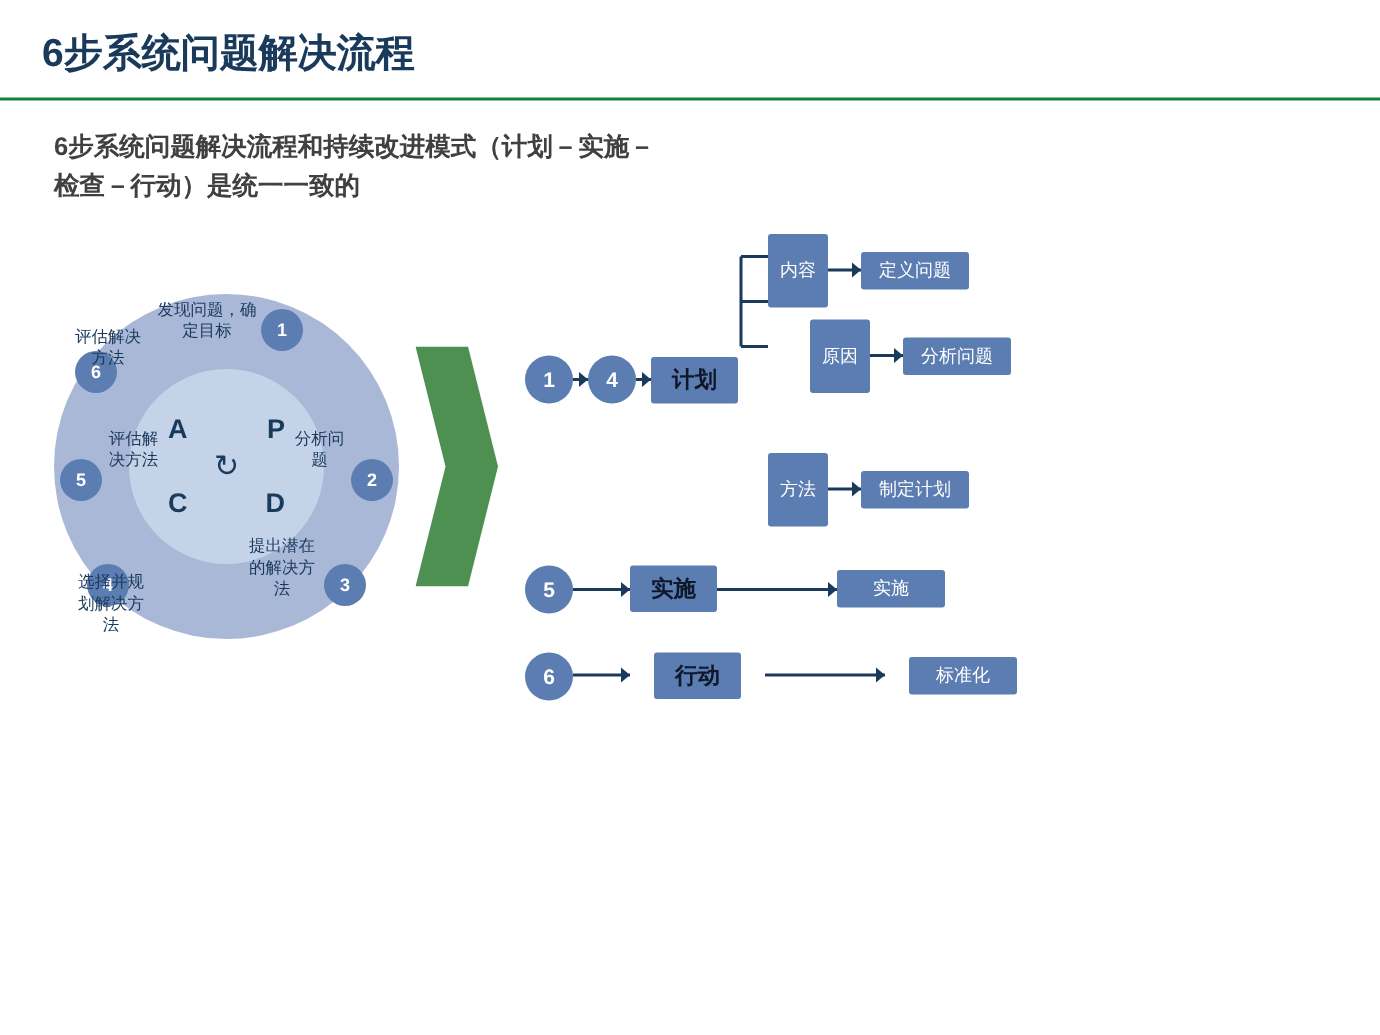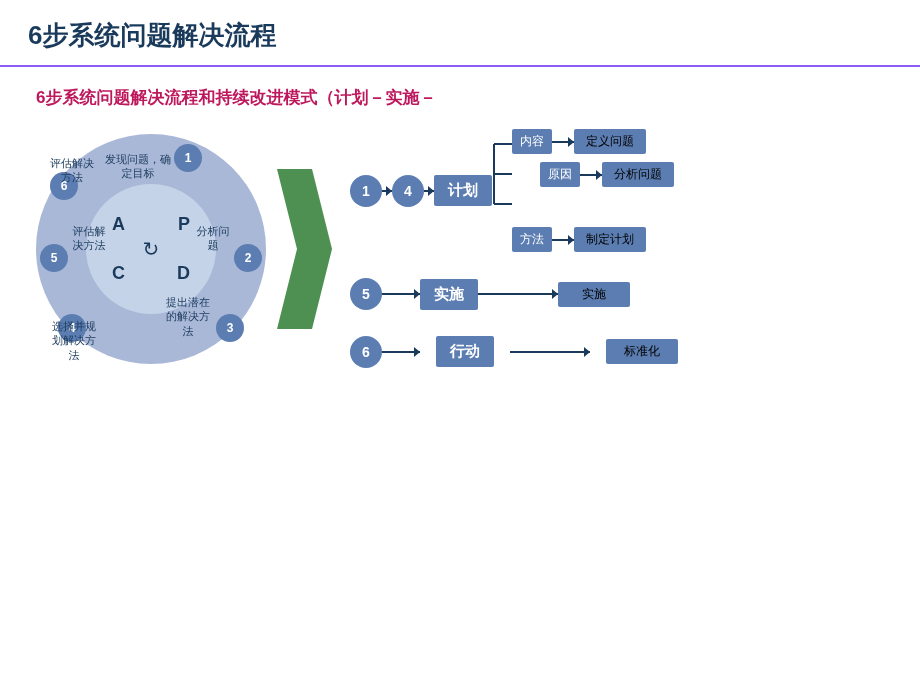--- a/index.html
+++ b/index.html
@@ -5,33 +5,33 @@
     * { box-sizing: border-box; margin: 0; padding: 0; }
     body {
       width: 920px;
       height: 690px;
       background: #fff;
       font-family: "Microsoft YaHei", SimHei, Arial, sans-serif;
       overflow: hidden;
     }
     .header {
       padding: 18px 28px 12px 28px;
-      border-bottom: 2px solid #8b5cf6;
+      border-bottom: 2px solid #15803d;
     }
     .header-title {
       font-size: 26px;
       font-weight: bold;
       color: #1a3a5c;
     }
     .content {
       padding: 18px 36px;
     }
     .subtitle {
       font-size: 17px;
-      color: #be185d;
+      color: #404040;
       font-weight: bold;
       line-height: 1.55;
       margin-bottom: 18px;
     }
     .main-area {
       display: flex;
       flex-direction: row;
       align-items: center;
       gap: 0px;
       margin-top: 10px;
@@ -128,73 +128,74 @@
     .arrow-line::after {
       content: '';
       position: absolute;
       right: -5px;
       top: -4px;
       border: 5px solid transparent;
       border-left: 6px solid #1a3a5c;
     }
     .flow-box {
       background: #5b7db1;
-      color: #ffffff;
+      color: #0f172a;
       font-size: 15px;
       font-weight: bold;
       padding: 6px 14px;
       min-width: 58px;
       text-align: center;
       border-radius: 2px;
     }
     .sub-label-box {
       background: #5b7db1;
       color: white;
       font-size: 12px;
-      padding: 4px 8px;
+      padding: 16px 8px;
       min-width: 40px;
       border-radius: 2px;
     }
     .sub-arrow {
       width: 22px;
       height: 2px;
       background: #1a3a5c;
       position: relative;
       flex-shrink: 0;
     }
     .sub-arrow::after {
       content: '';
       position: absolute;
       right: -5px;
       top: -4px;
       border: 5px solid transparent;
       border-left: 6px solid #1a3a5c;
     }
     .sub-result-box {
       background: #5b7db1;
-      color: #000000;
+      color: #ffffff;
       font-size: 12px;
       padding: 4px 12px;
       min-width: 72px;
       text-align: center;
       border-radius: 2px;
     }
   </style>
 </head>
 <body>
 
 <div class="header">
   <div class="header-title">
     <span>6步系统问题解决流程</span>
   </div>
 </div>
 
 <div class="content">
   <div class="subtitle">
     <div>6步系统问题解决流程和持续改进模式（计划－实施－</div>
+    <div>检查－行动）是统一一致的</div>
   </div>
 
   <div class="main-area">
 
     <div class="circle-container">
 
       <div class="circle-outer"></div>
 
       <div style="position:absolute;top:50px;left:50px;width:130px;height:130px;border-radius:50%;background:#c5d3e8;display:flex;align-items:center;justify-content:center;">
 
@@ -202,21 +203,21 @@
           <span class="pdca-quadrant pdca-p">P</span>
           <span class="pdca-quadrant pdca-d">D</span>
           <span class="pdca-quadrant pdca-c">C</span>
           <span class="pdca-quadrant pdca-a">A</span>
 
           <div style="position:absolute;top:50%;left:50%;transform:translate(-50%,-50%);font-size:20px;color:#1a3a5c;">↻</div>
         </div>
       </div>
 
       <div class="step-bubble" style="top:10px;left:138px;">1</div>
-      <div class="step-label" style="top:18px;left:68px;width:68px;">发现问题，确定目标</div>
+      <div class="step-label" style="top:4px;left:68px;width:68px;">发现问题，确定目标</div>
 
       <div class="step-bubble" style="top:110px;right:4px;">2</div>
       <div class="step-label" style="top:90px;right:34px;width:38px;">分析问题</div>
 
       <div class="step-bubble" style="bottom:22px;right:22px;">3</div>
       <div class="step-label" style="bottom:26px;right:52px;width:52px;">提出潜在的解决方法</div>
 
       <div class="step-bubble" style="bottom:22px;left:22px;">4</div>
       <div class="step-label" style="bottom:2px;left:12px;width:52px;">选择并规划解决方法</div>
 

